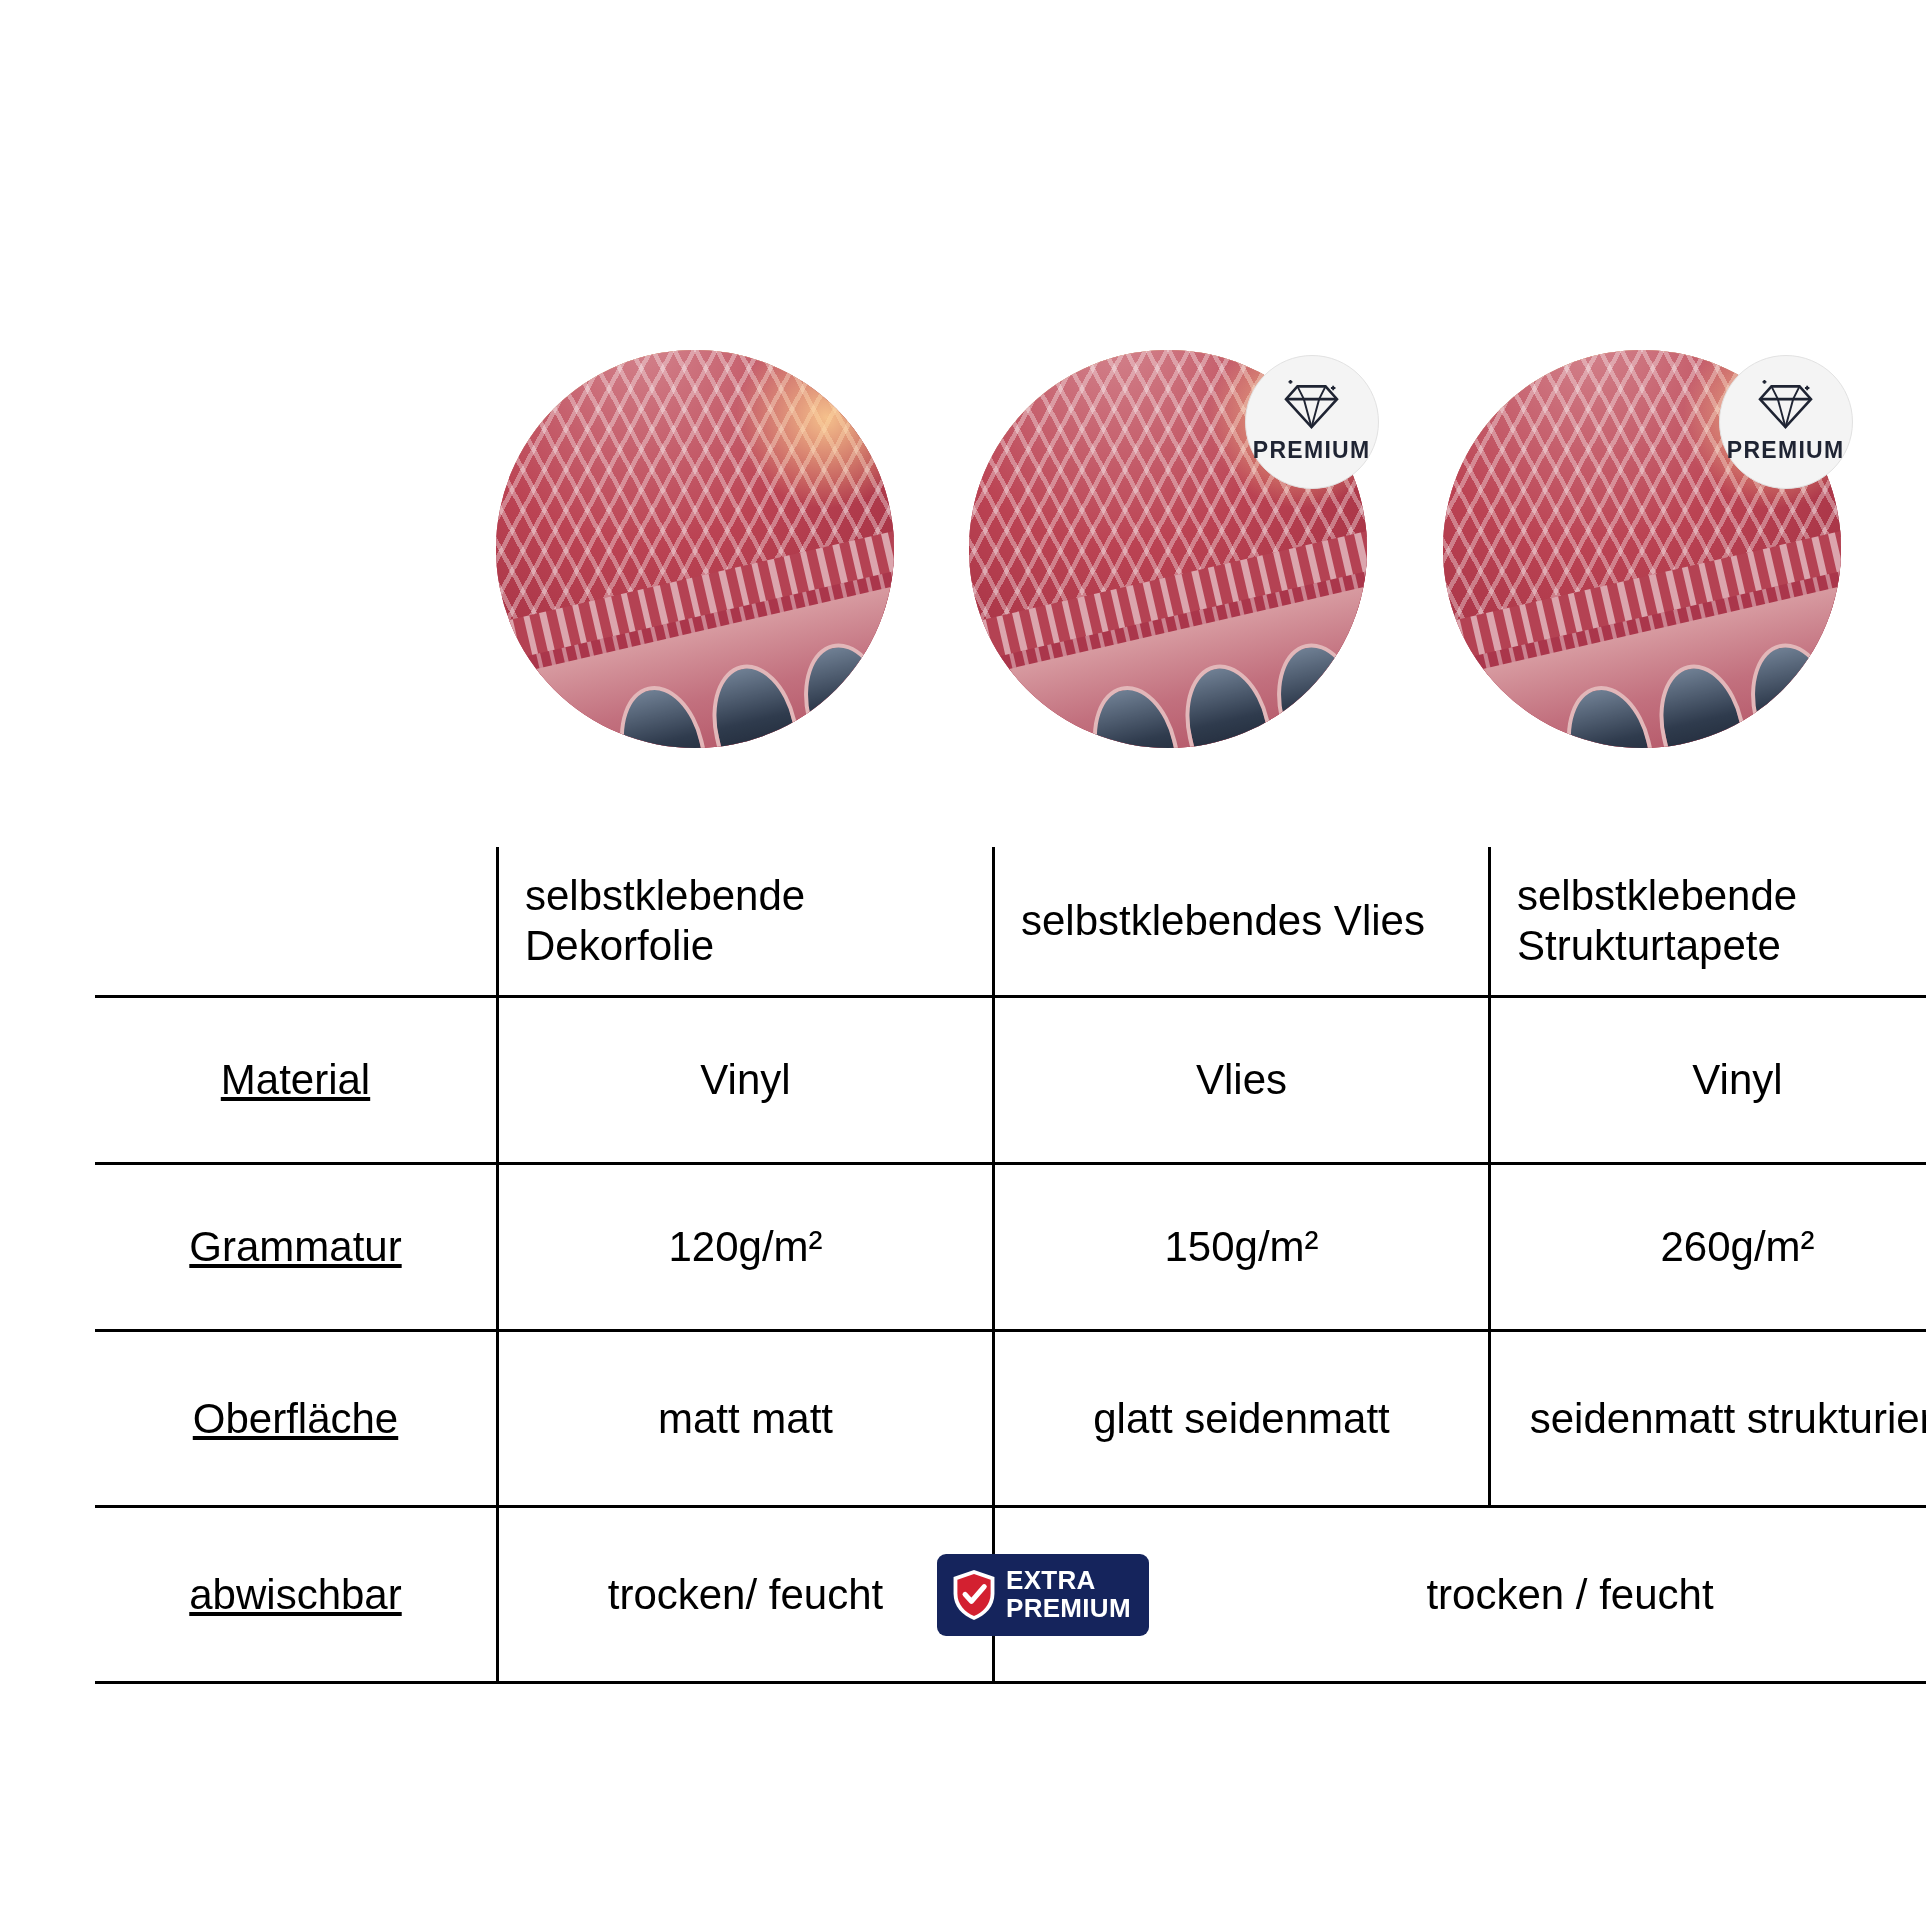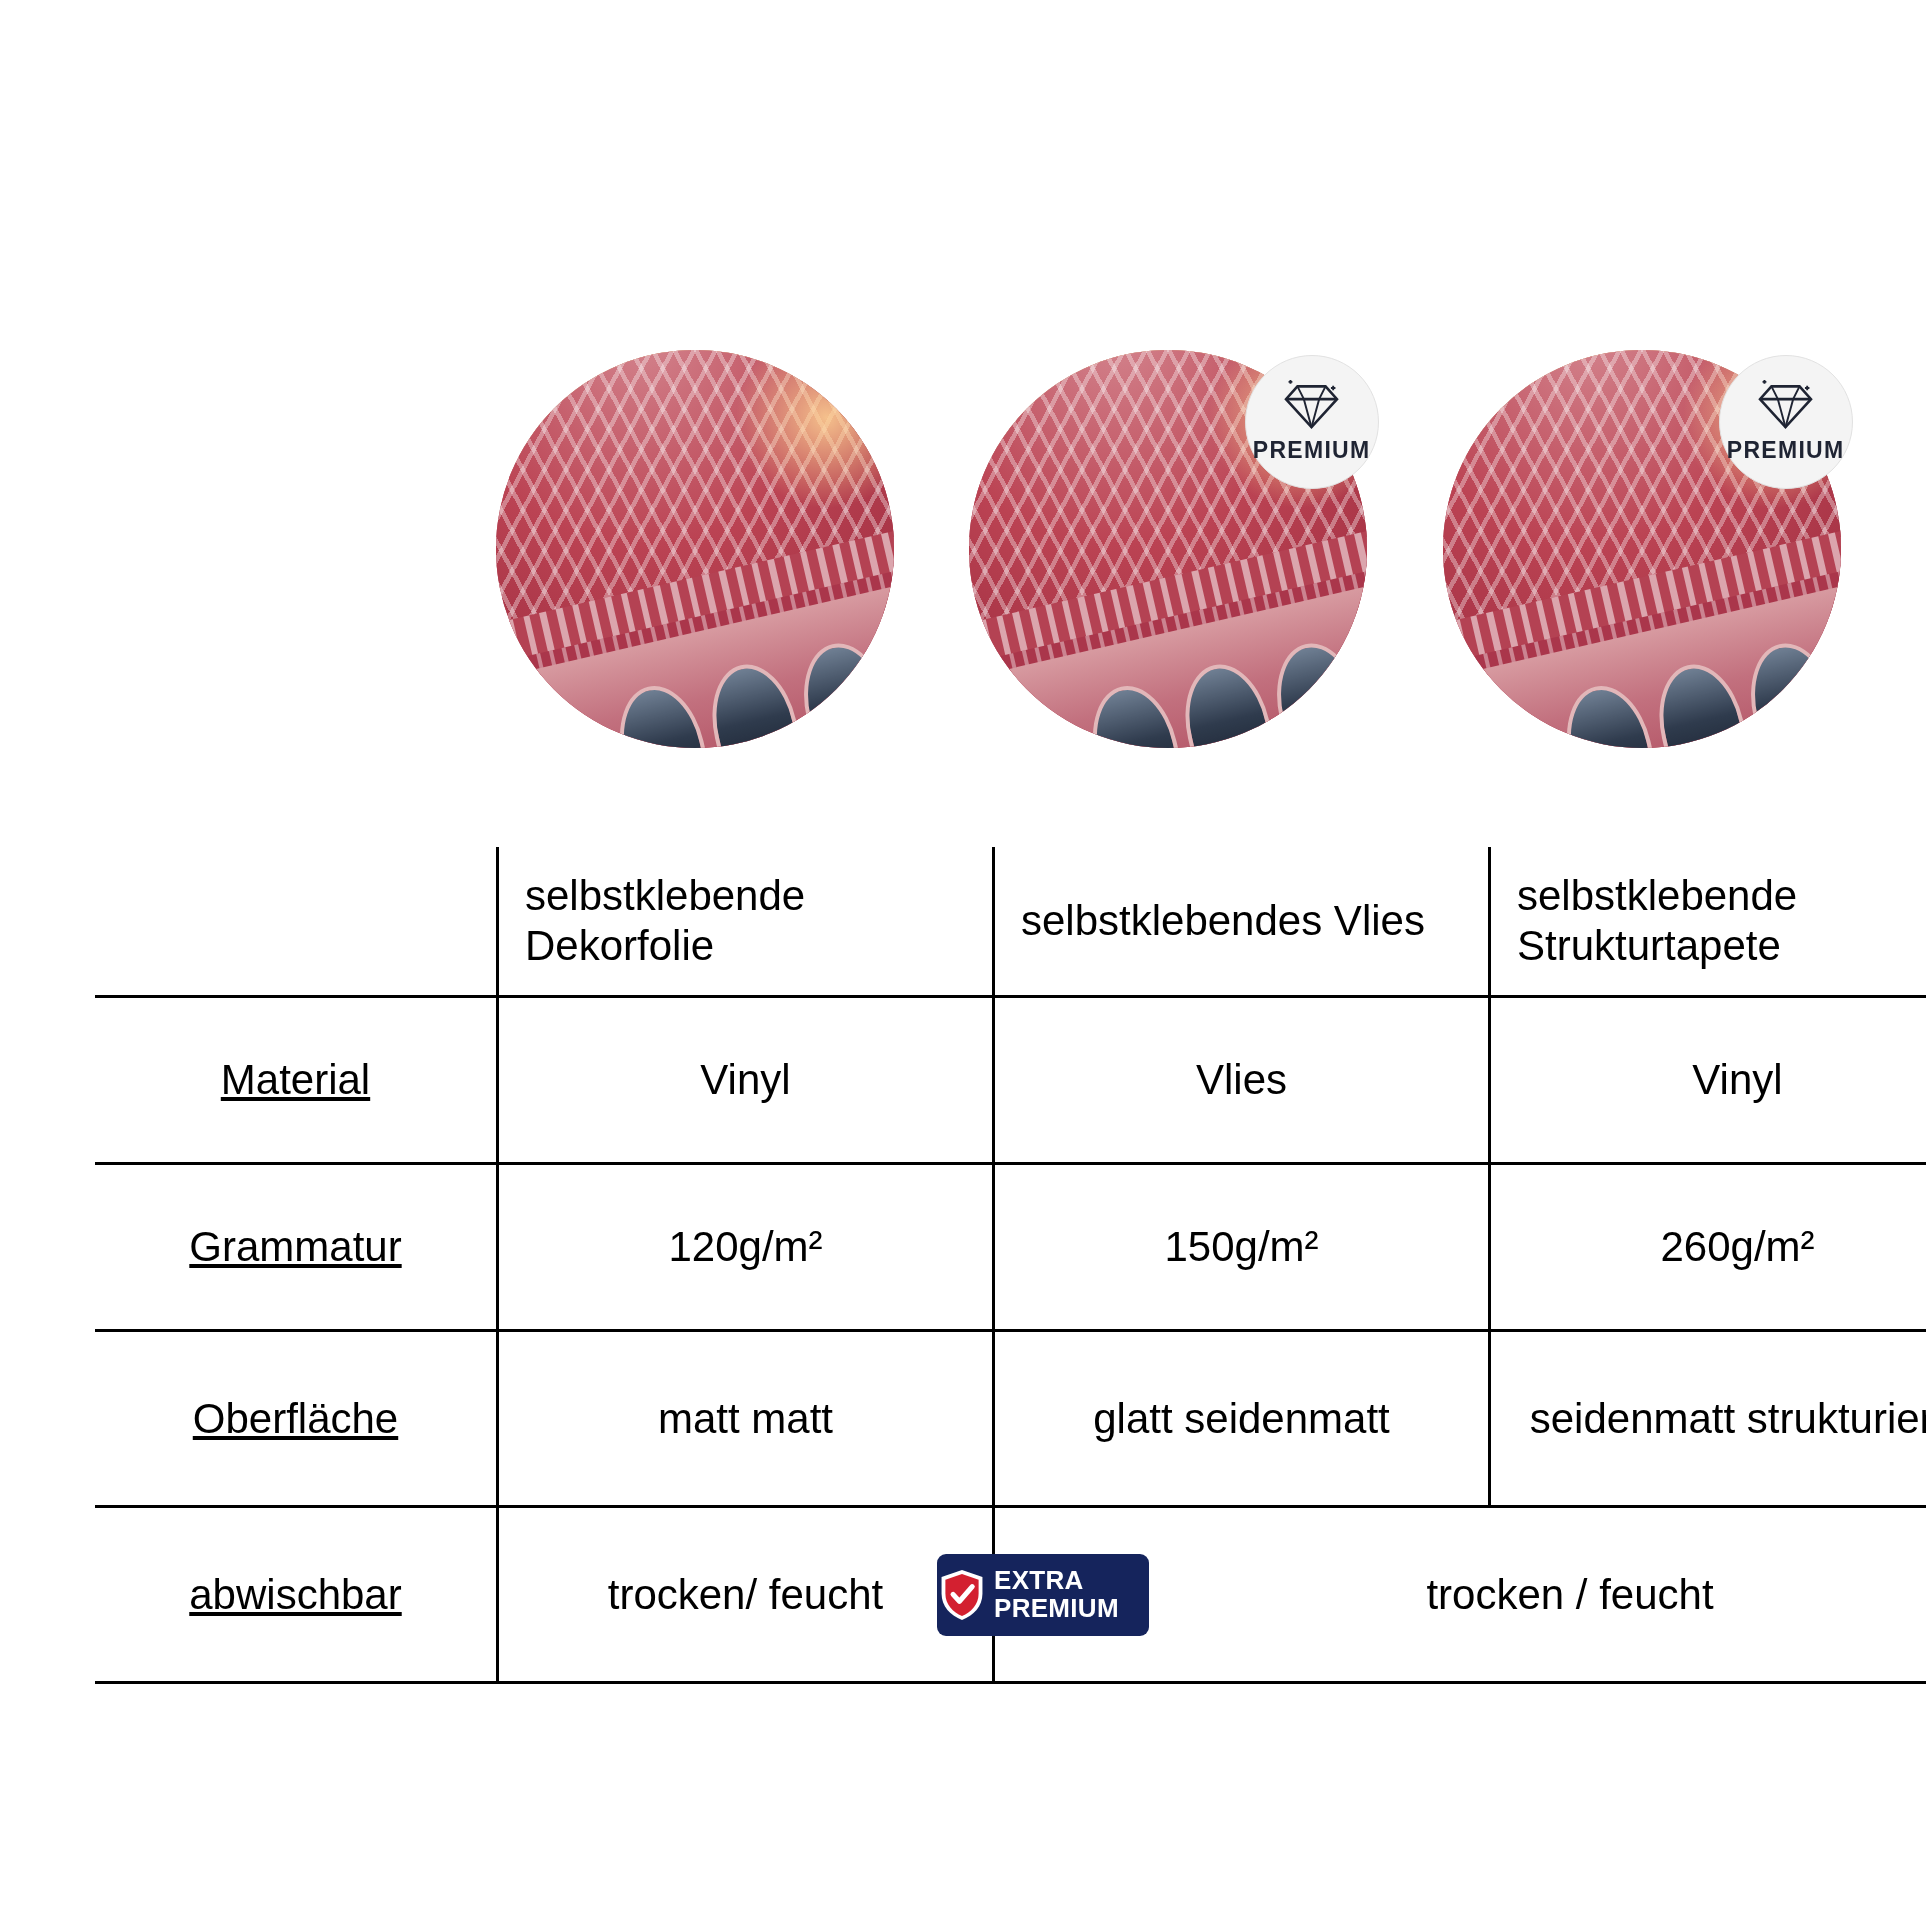--- a/index.html
+++ b/index.html
@@ -237,21 +237,21 @@
     left: -58px;
     top: 50%;
     transform: translateY(-50%);
     width: 212px;
     height: 82px;
     background: #15245c;
     border-radius: 9px;
     display: flex;
     align-items: center;
     gap: 9px;
-    padding: 0 2px;
+    padding: 0 14px;
     box-sizing: border-box;
   }
   .robust-shield {
     width: 46px;
     height: 54px;
     flex: 0 0 auto;
   }
   .robust-text {
     color: #ffffff;
     font-size: 26px;

